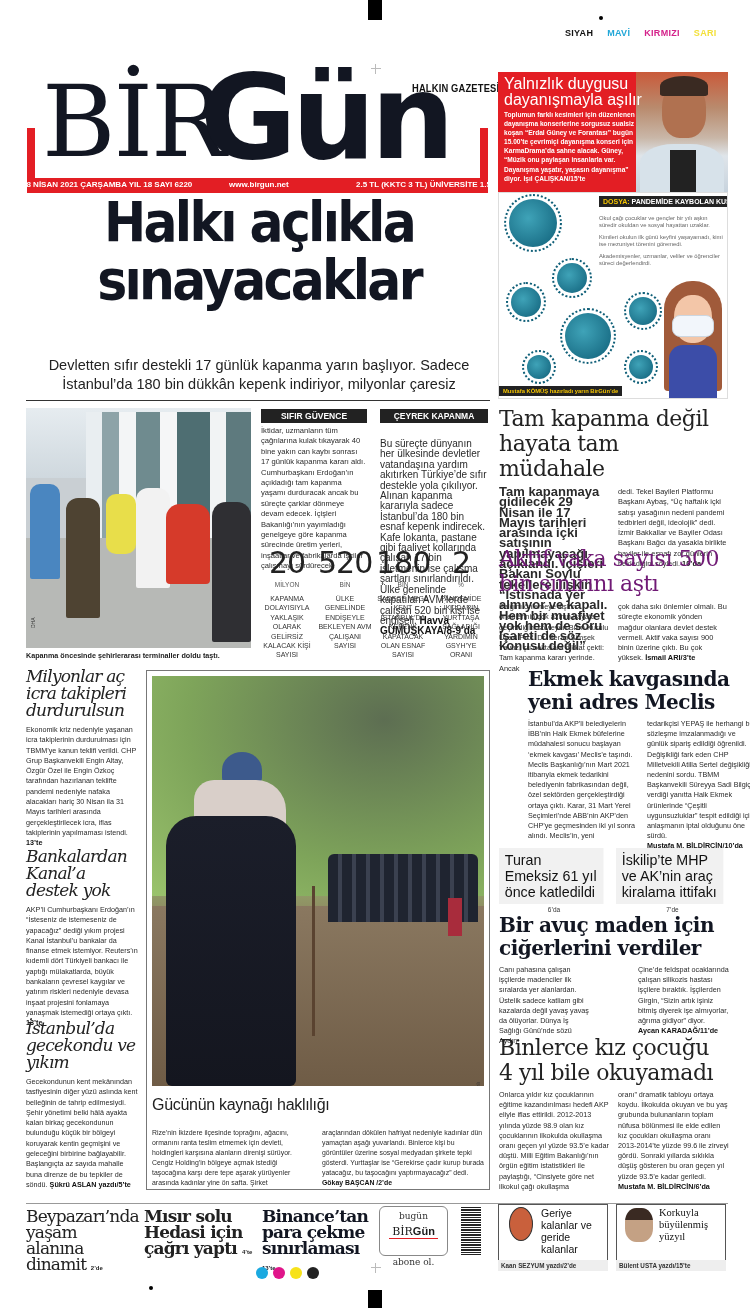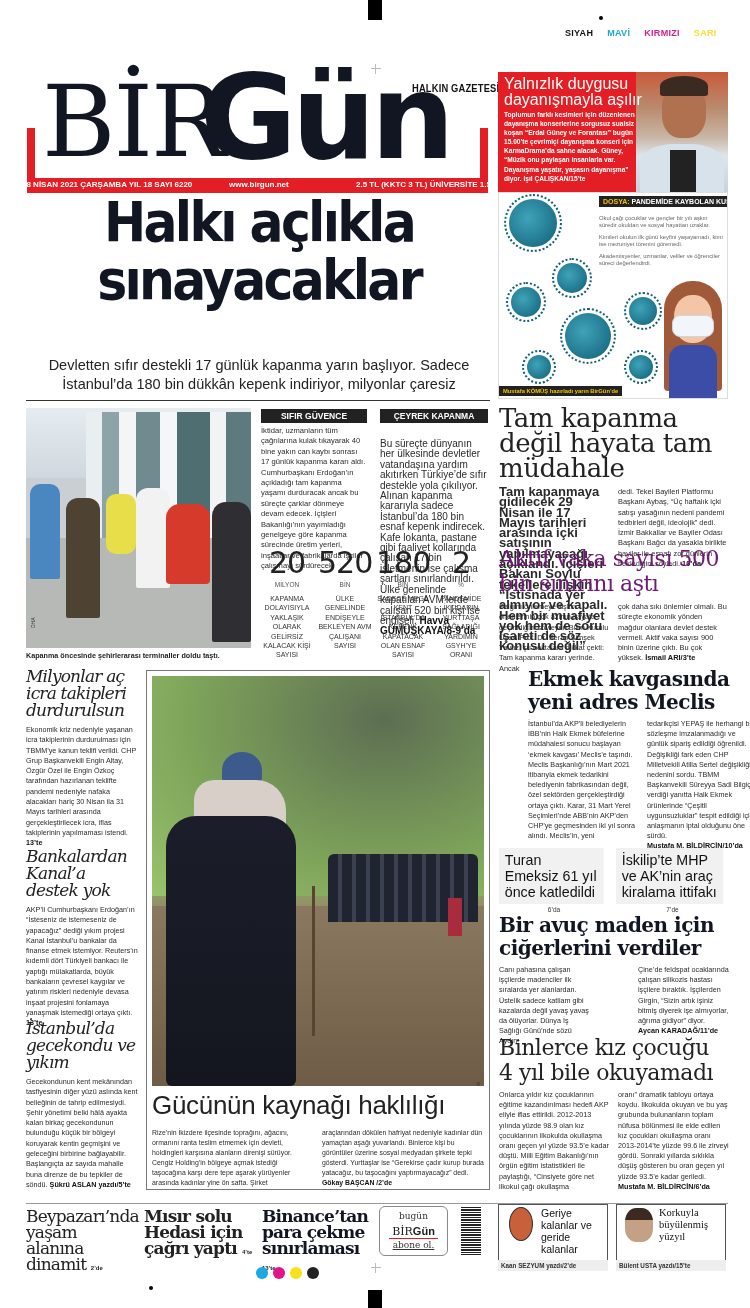--- a/index.html
+++ b/index.html
@@ -73,21 +73,21 @@
   .rhead-bold { font-family: "DejaVu Serif", serif; font-weight: bold; color: #121622; letter-spacing: -0.5px; }
   .box-head { background: #f1f1f1; font-size: 15px; line-height: 16px; color: #111; padding: 4px 6px; transform: scaleX(0.95); transform-origin: left; }
   .box-foot { font-size: 6.5px; text-align: center; color: #333; margin-top: 2px; }
 
   
   .lhead { font-family: "DejaVu Serif", serif; font-size: 17px; line-height: 17px; color: #222; letter-spacing: -0.8px; font-style: italic; }
 
   
   .photo2-frame { left: 146px; top: 670px; width: 344px; height: 520px; border: 1px solid #777; }
   .photo2 { left: 152px; top: 676px; width: 332px; height: 410px; overflow: hidden; background: linear-gradient(180deg, #6e8e4e 0%, #86a85e 30%, #94a86a 50%, #8a7a5e 62%, #7e6a52 100%); }
-  .photo2-title { left: 152px; top: 1090px; font-size: 26px; line-height: 30px; color: #222; font-weight: normal; letter-spacing: -0.3px; }
+  .photo2-title { left: 152px; top: 1090px; font-size: 16px; line-height: 30px; color: #222; font-weight: normal; letter-spacing: -0.3px; }
 
   
   .btm-head { font-family: "DejaVu Serif", serif; font-size: 17px; line-height: 16px; color: #222; letter-spacing: -0.8px; }
   .btm-head small { font-size: 6px; font-family: "Liberation Sans", sans-serif; font-weight: bold; letter-spacing: 0; }
   .sub-box { border: 1px solid #888; border-radius: 6px; text-align: center; }
   .barcode { background: repeating-linear-gradient(180deg, #222 0 1px, #fff 1px 2px, #222 2px 4px, #fff 4px 5px); }
   .col-box { border: 1px solid #555; border-bottom: none; height: 56px; position: relative; padding-left: 48px; }
   .col-box-foot { background: #eee; font-size: 6.3px; font-weight: bold; color: #333; padding: 2px 3px; }
   .cmyk { width: 12px; height: 12px; border-radius: 50%; }
 </style>
@@ -191,21 +191,21 @@
   <div class="stat-unit">BİN</div>
   <div class="stat-desc">SADECE MEGA KENT İSTANBUL’DA KEPENK KAPATACAK OLAN ESNAF SAYISI</div>
 </div>
 <div class="abs stat" style="left:434px;top:547px;">
   <div class="stat-num">2</div>
   <div class="stat-unit">%</div>
   <div class="stat-desc">PANDEMİDE İKTİDARIN YURTTAŞA SAĞLADIĞI YARDIMIN GSYH’YE ORANI</div>
 </div>
 
 <div class="abs" style="left:499px;top:406px;width:230px;">
-  <div class="rhead-light" style="font-size:26px;line-height:25px;">Tam kapanma değil hayata tam müdahale</div>
+  <div class="rhead-light" style="font-size:22px;line-height:25px;">Tam kapanma değil hayata tam müdahale</div>
   <div style="display:flex;gap:8px;margin-top:6px;">
     <div class="body-text" style="width:111px;font-size:13px;line-height:10.3px;font-weight:bold;">Tam kapanmaya gidilecek 29 Nisan ile 17 Mayıs tarihleri arasında içki satışının yapılmayacağı açıklandı. İçişleri Bakanı Soylu tekellere ilişkin “İstisnada yer almıyor ve kapalı. Hem bir muafiyet yok hem de soru işareti de söz konusu değil”</div>
     <div class="body-text" style="width:111px;font-size:7.4px;line-height:10.3px;"><span>dedi. Tekel Bayileri Platformu Başkanı Aybaş, “Üç haftalık içki satışı yasağının nedeni pandemi tedbirleri değil, ideolojik” dedi. İzmir Bakkallar ve Bayiler Odası Başkanı Bağcı da yasakla birlikte bayiler ile esnafı zor günlerin beklediğini söyledi.</span> <b>10’da</b></div>
   </div>
 </div>
 
 <div class="abs" style="left:499px;top:546px;width:230px;">
   <div class="rhead-light" style="font-size:22px;line-height:25px;color:#701a75;">Aktif vaka sayısı 500 bin sınırını aştı</div>
   <div style="display:flex;gap:8px;margin-top:6px;">
     <div class="body-text" style="width:111px;font-size:7.4px;line-height:10.3px;">Salgını önlemeye ilişkin önerilerinin çok azının hayata geçirildiğini söyleyen Bilim Kurulu Üyesi Prof. Dr. Serap Şimşek Yavuz, şu noktalara dikkat çekti: Tam kapanma kararı yerinde. Ancak</div>
@@ -278,21 +278,21 @@
 </div>
 
 <div class="abs hr" style="left:26px;top:1203px;width:702px;background:#999;"></div>
 <div class="abs btm-head" style="left:26px;top:1208px;width:112px;"><span>Beypazarı’nda yaşam alanına dinamit</span> <small>2’de</small></div>
 <div class="abs btm-head" style="left:144px;top:1208px;width:110px;font-weight:bold;"><span>Mısır solu Hedasi için çağrı yaptı</span> <small>4’te</small></div>
 <div class="abs btm-head" style="left:262px;top:1208px;width:110px;font-weight:bold;color:#121622;"><span>Binance’tan para çekme sınırlaması</span> <small>13’te</small></div>
 
 <div class="abs sub-box" style="left:379px;top:1206px;width:69px;height:50px;">
   <div class="serif" style="font-size:9px;margin-top:4px;color:#333;">bugün</div>
   <div style="font-size:11px;margin-top:1px;border-bottom:1px solid #e31e24;display:inline-block;padding:0 3px;"><span class="serif">BİR</span><b>Gün</b></div>
-  <div class="serif" style="font-size:9px;margin-top:1px;color:#333;text-decoration:underline;">abone ol.</div>
+  <div class="serif" style="font-size:9px;margin-top:18px;color:#333;">abone ol.</div>
 </div>
 <div class="abs barcode" style="left:461px;top:1207px;width:20px;height:48px;"></div>
 
 <div class="abs" style="left:498px;top:1204px;width:110px;">
   <div class="col-box">
     <div style="position:absolute;left:10px;top:2px;width:24px;height:34px;border-radius:50%;background:#c9603c;border:1px solid #333;"></div>
     <div style="position:absolute;left:42px;top:2px;font-size:10.5px;line-height:12px;color:#111;width:66px;">Geriye kalanlar ve geride kalanlar</div>
   </div>
   <div class="col-box-foot">Kaan SEZYUM yazdı/2’de</div>
 </div>

